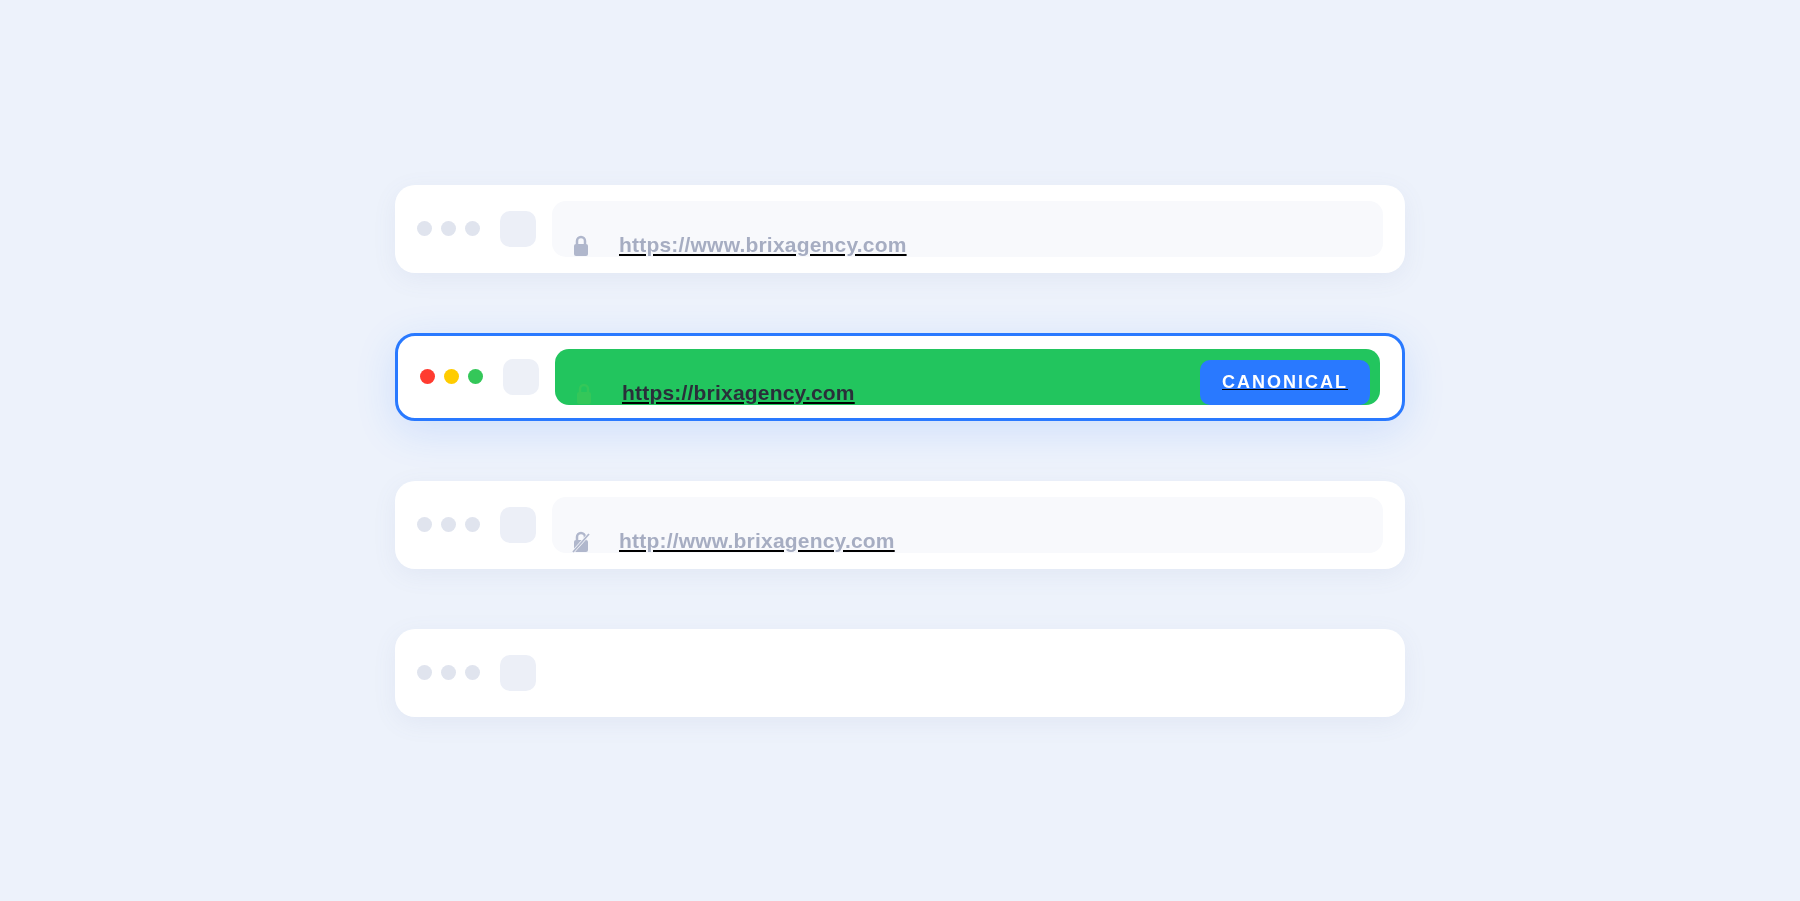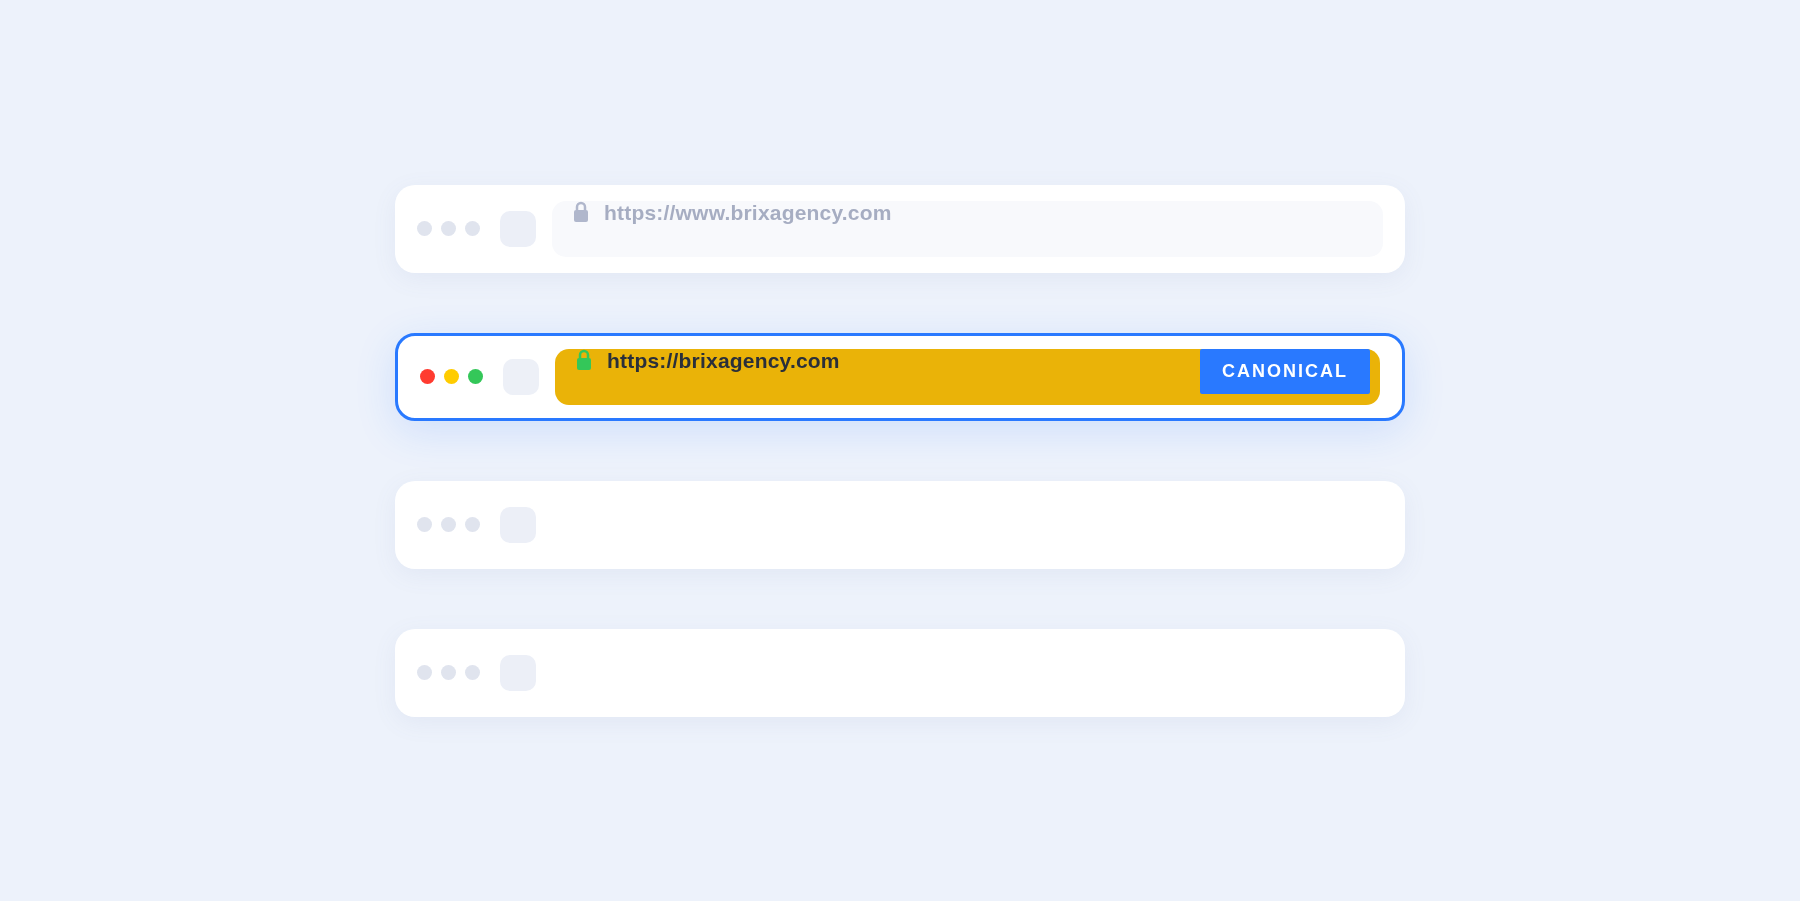--- a/index.html
+++ b/index.html
@@ -52,26 +52,27 @@
       margin-left: 20px;
     }
     .active .tab-square { background: #edf0f7; }
     .address-field {
       flex: 1;
       height: 56px;
       background: #f8f9fc;
       border-radius: 14px;
       margin-left: 16px;
       display: flex;
-      align-items: flex-start;
+      align-items: flex-end;
       padding: 0 20px;
-      gap: 14px;
+      gap: 29px;
+      text-decoration: underline;
     }
     .active .address-field {
-      background: #eab308;
+      background: #22c55e;
       padding-right: 10px;
     }
     .lock-icon {
       width: 18px;
       height: 22px;
       flex-shrink: 0;
     }
     .url-text {
       font-size: 21px;
       font-weight: 700;
@@ -83,21 +84,21 @@
       font-weight: 700;
     }
     .badge {
       margin-left: auto;
       background: #2979ff;
       color: #ffffff;
       font-weight: 800;
       font-size: 18px;
       letter-spacing: 2px;
       padding: 12px 22px;
-      border-radius: 2px;
+      border-radius: 10px;
     }
   </style>
 </head>
 <body>
 
 <div class="browser-bar inactive">
   <div class="traffic-lights">
     <div class="light red"></div>
     <div class="light yellow"></div>
     <div class="light green"></div>
@@ -129,20 +130,29 @@
   </div>
 </div>
 
 <div class="browser-bar inactive">
   <div class="traffic-lights">
     <div class="light red"></div>
     <div class="light yellow"></div>
     <div class="light green"></div>
   </div>
   <div class="tab-square"></div>
+  <div class="address-field">
+    <svg class="lock-icon" viewBox="0 0 18 22">
+      <rect x="2" y="9" width="14" height="12" rx="2" fill="#b0b7cc"></rect>
+      <path d="M5 9 V6 a4 4 0 0 1 8 0 V9" fill="none" stroke="#b0b7cc" stroke-width="2.5"></path>
+      <line x1="1" y1="21" x2="17" y2="3" stroke="#f8f9fc" stroke-width="3"></line>
+      <line x1="1" y1="21" x2="17" y2="3" stroke="#b0b7cc" stroke-width="1.8"></line>
+    </svg>
+    <span class="url-text">http://www.brixagency.com</span>
+  </div>
 </div>
 
 <div class="browser-bar inactive">
   <div class="traffic-lights">
     <div class="light red"></div>
     <div class="light yellow"></div>
     <div class="light green"></div>
   </div>
   <div class="tab-square"></div>
 </div>

